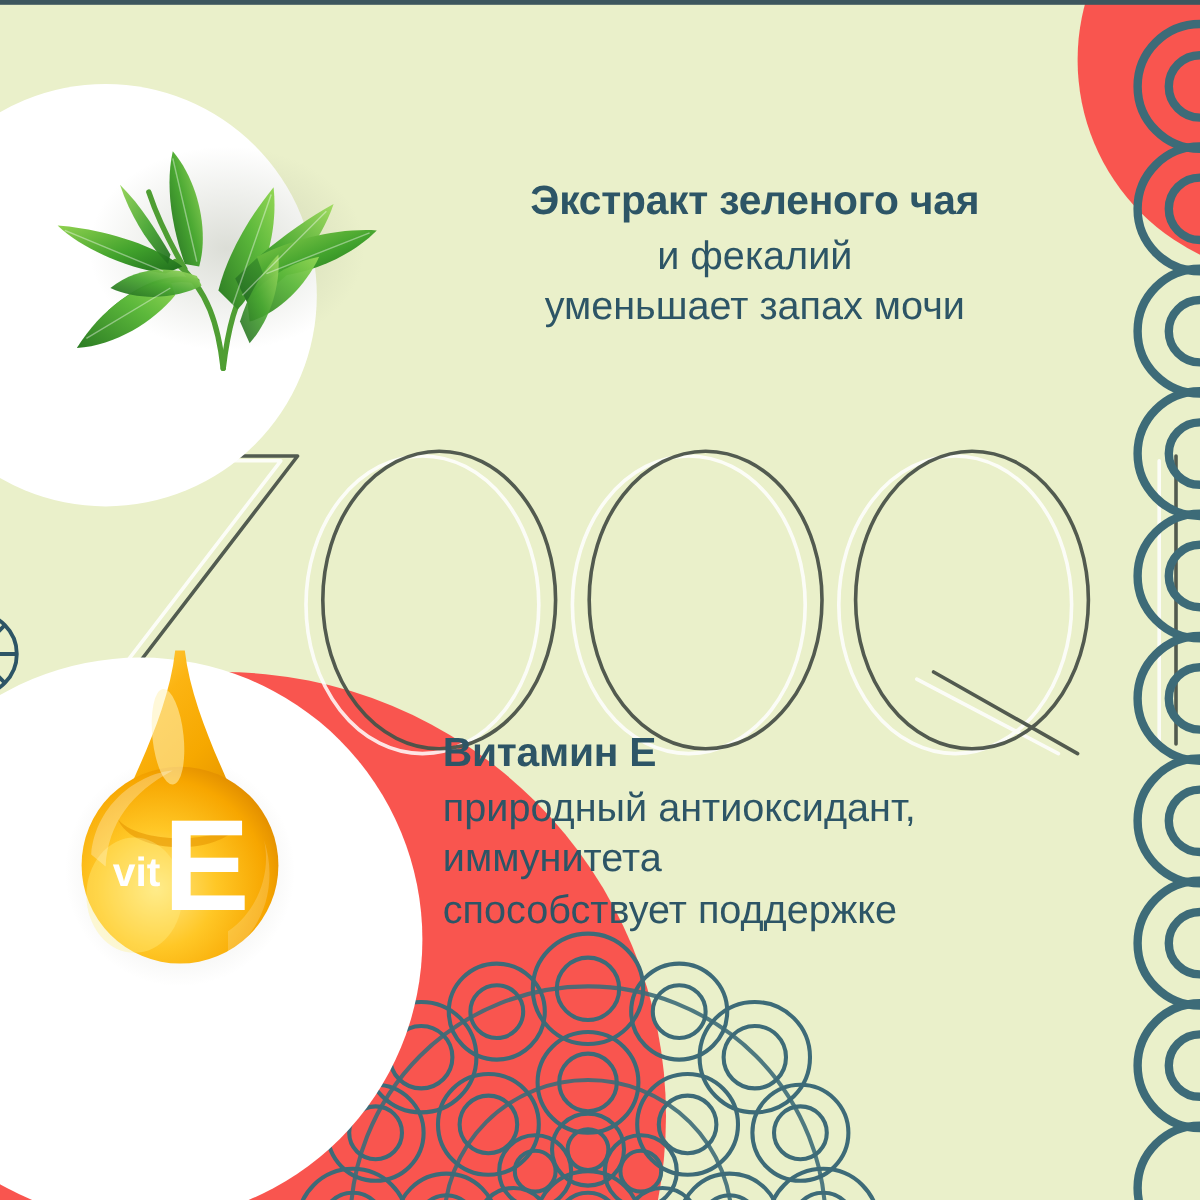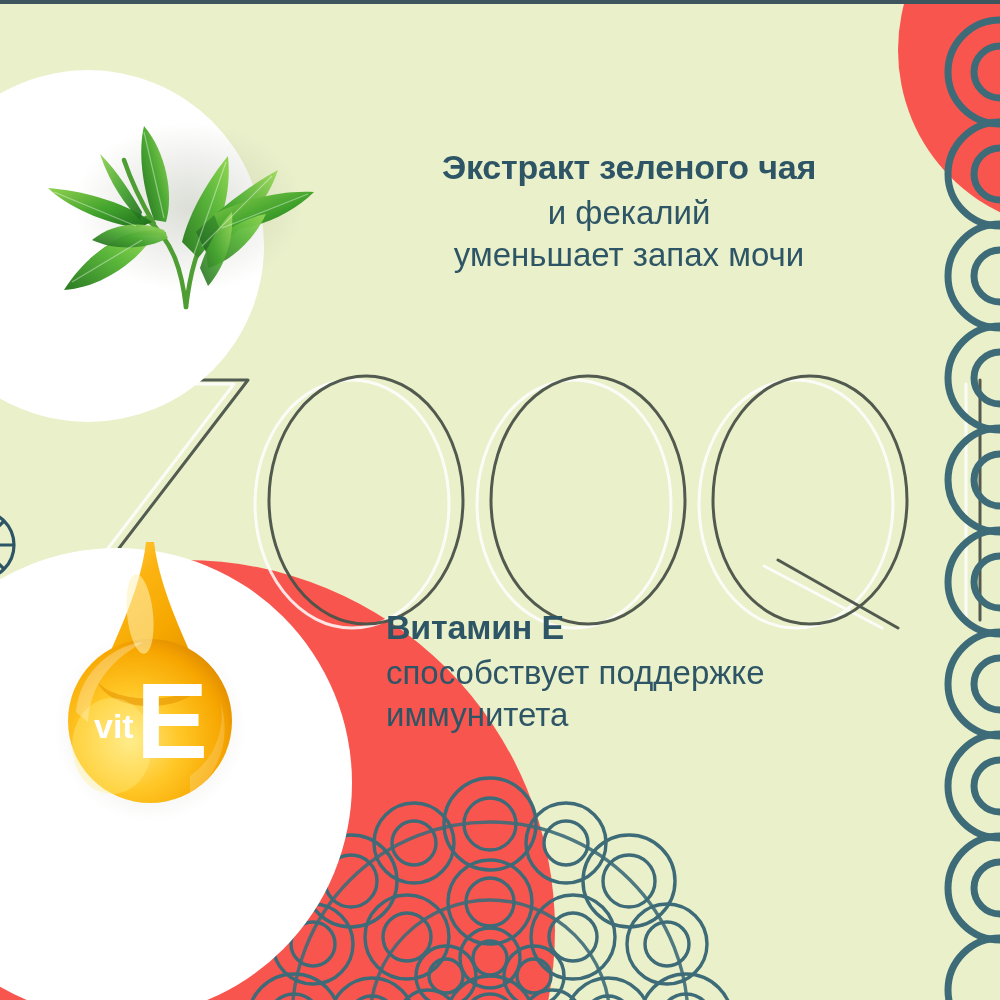--- a/index.html
+++ b/index.html
@@ -130,21 +130,21 @@
     margin: 0 0 6px 0;
     line-height: 1.12;
   }
   .txt-block .body {
     font-size: 33px;
     font-weight: normal;
     line-height: 1.28;
     margin: 0;
   }
   #block-tea  { left: 369px; top: 148px;  width: 520px; text-align: center; }
-  #block-vite { left: 386px; top: 608px;  width: 540px; }
+  #block-vite { left: 369px; top: 608px;  width: 540px; }
 </style>
 </head>
 <body>
 
 <div id="poster">
 
   <div class="top-bar"></div>
 
   <div class="red-top-right"></div>
   <div class="red-bottom"></div>
@@ -394,17 +394,18 @@
   </div>
 
   <div class="txt-block" id="block-tea">
     <p class="head">Экстракт зеленого чая</p>
     <p class="body">и фекалий</p>
     <p class="body">уменьшает запах мочи</p>
   </div>
 
   <div class="txt-block" id="block-vite">
     <p class="head">Витамин Е</p>
+    <p class="body">природный антиоксидант,</p>
+    <p class="body">иммунитета</p>
     <p class="body">способствует поддержке</p>
-    <p class="body">иммунитета</p>
   </div>
 
 </div>
 
 </body></html>

